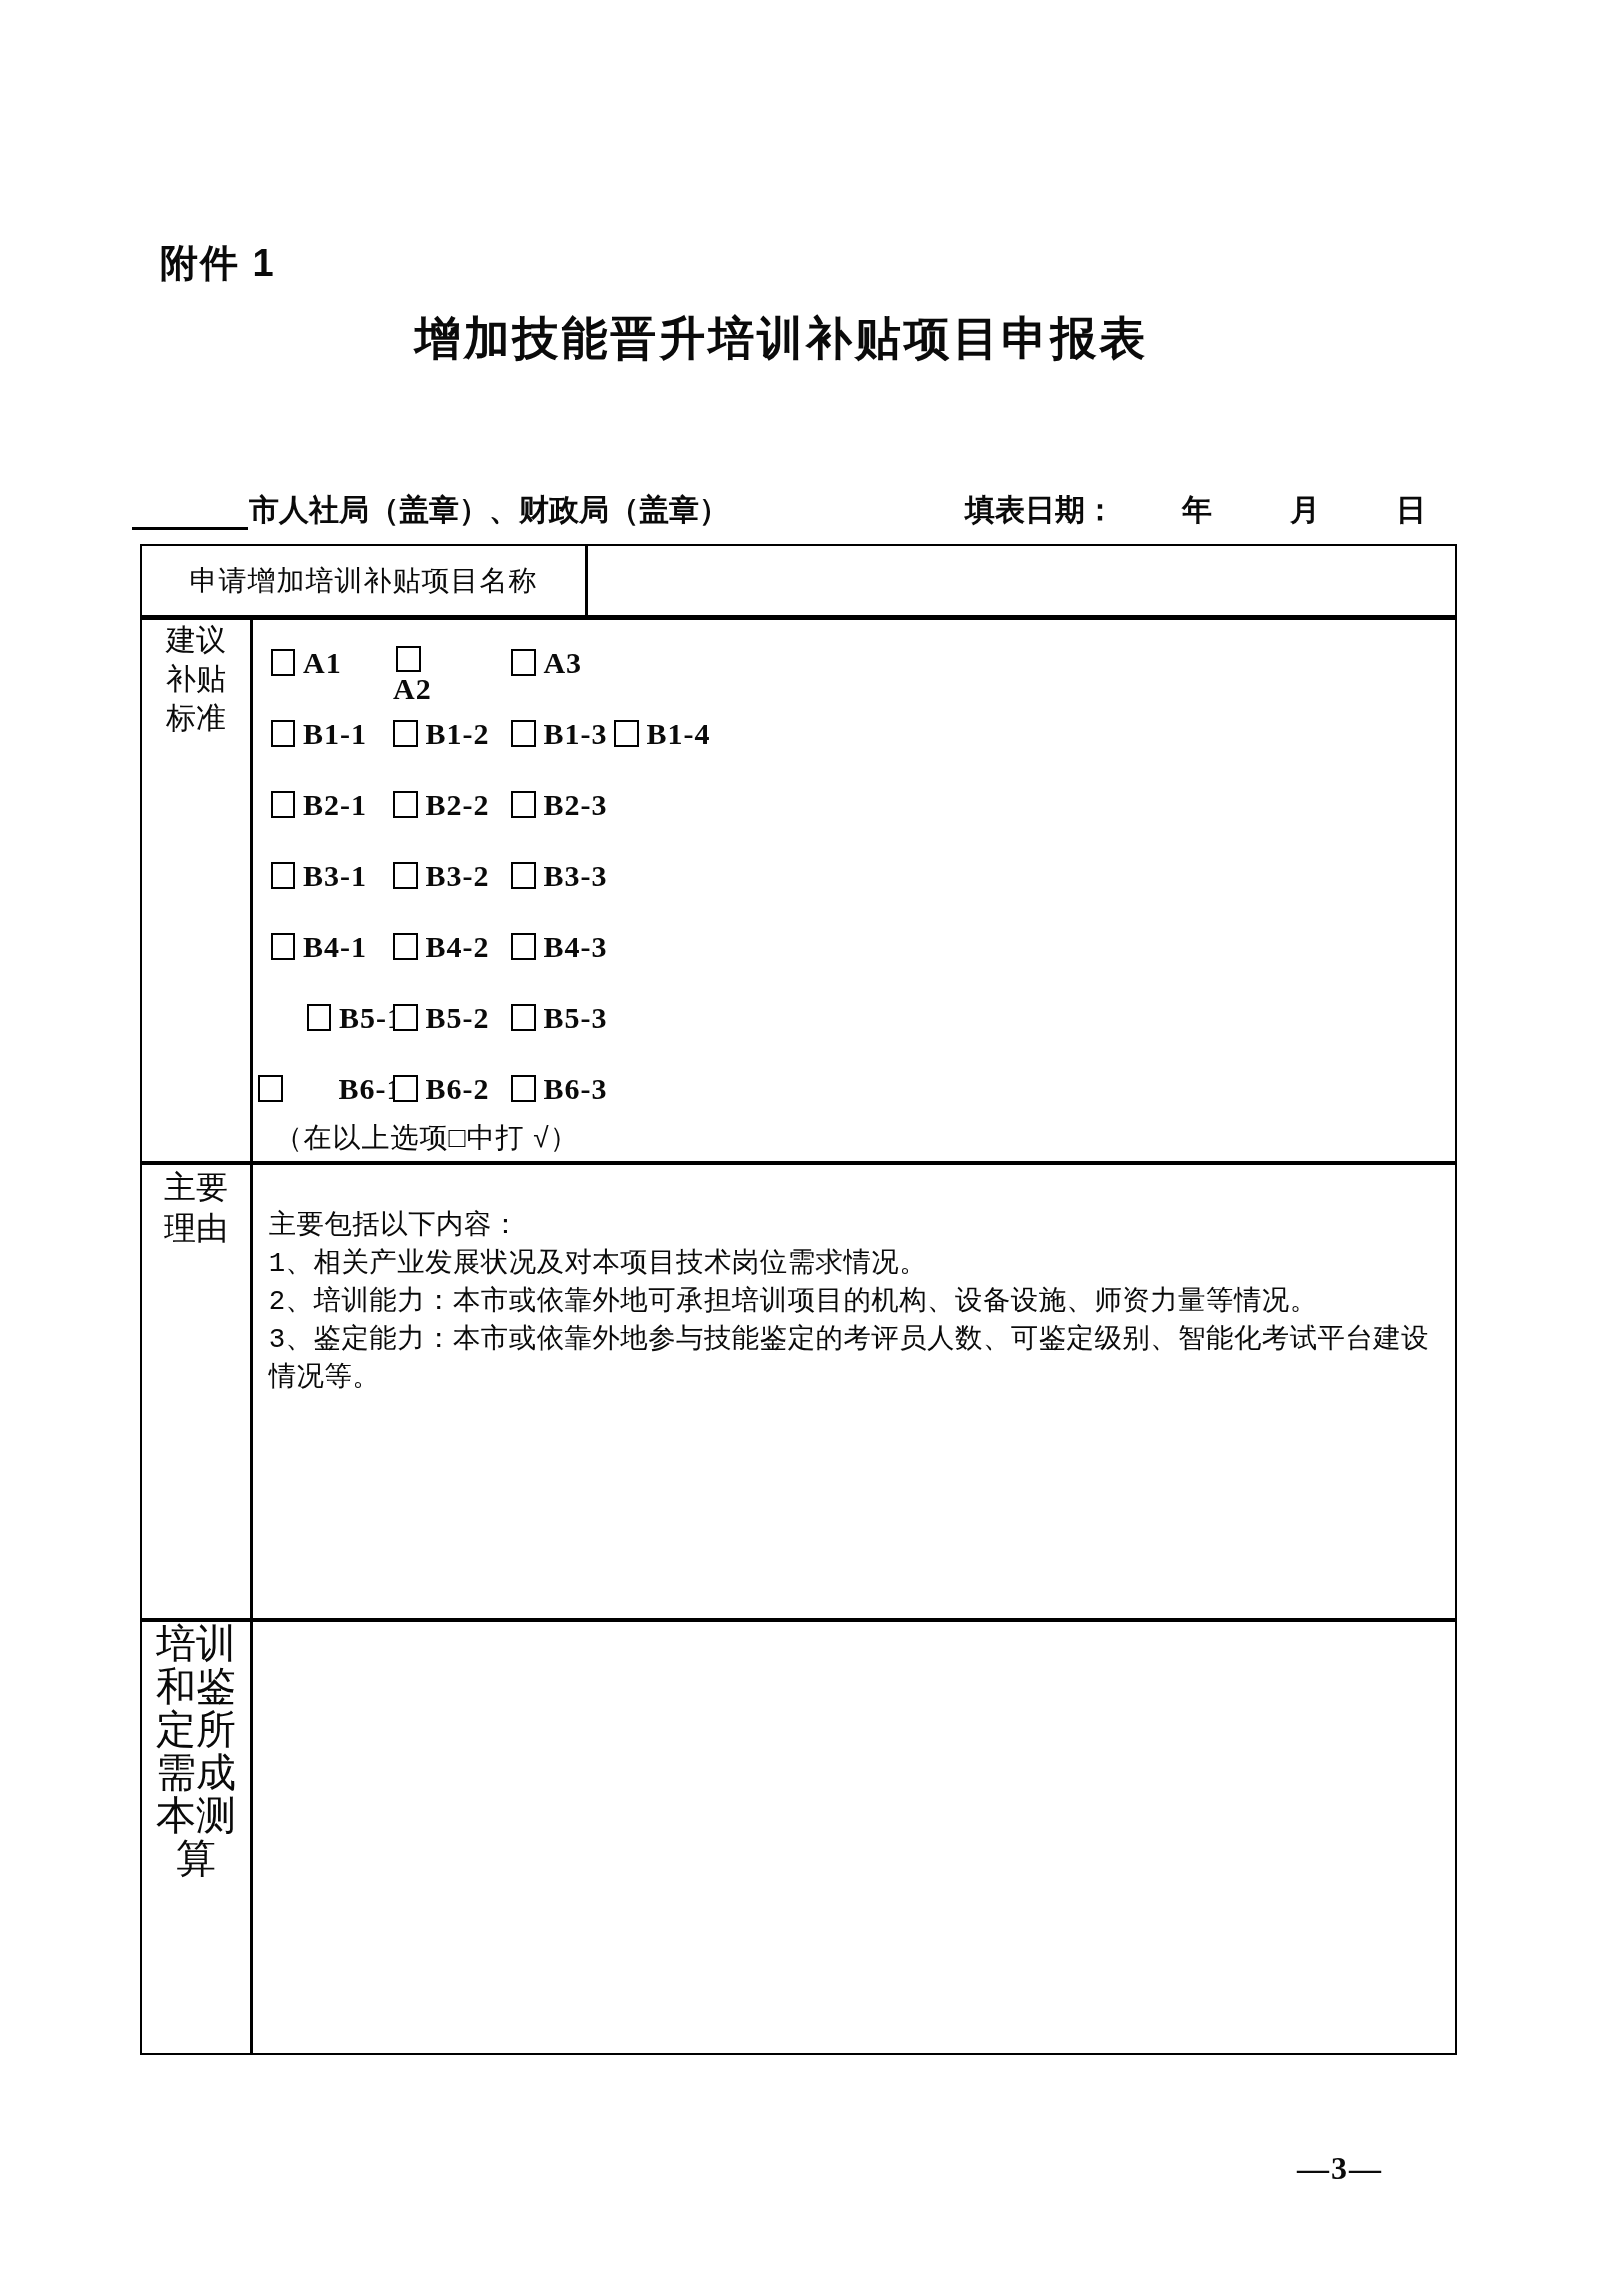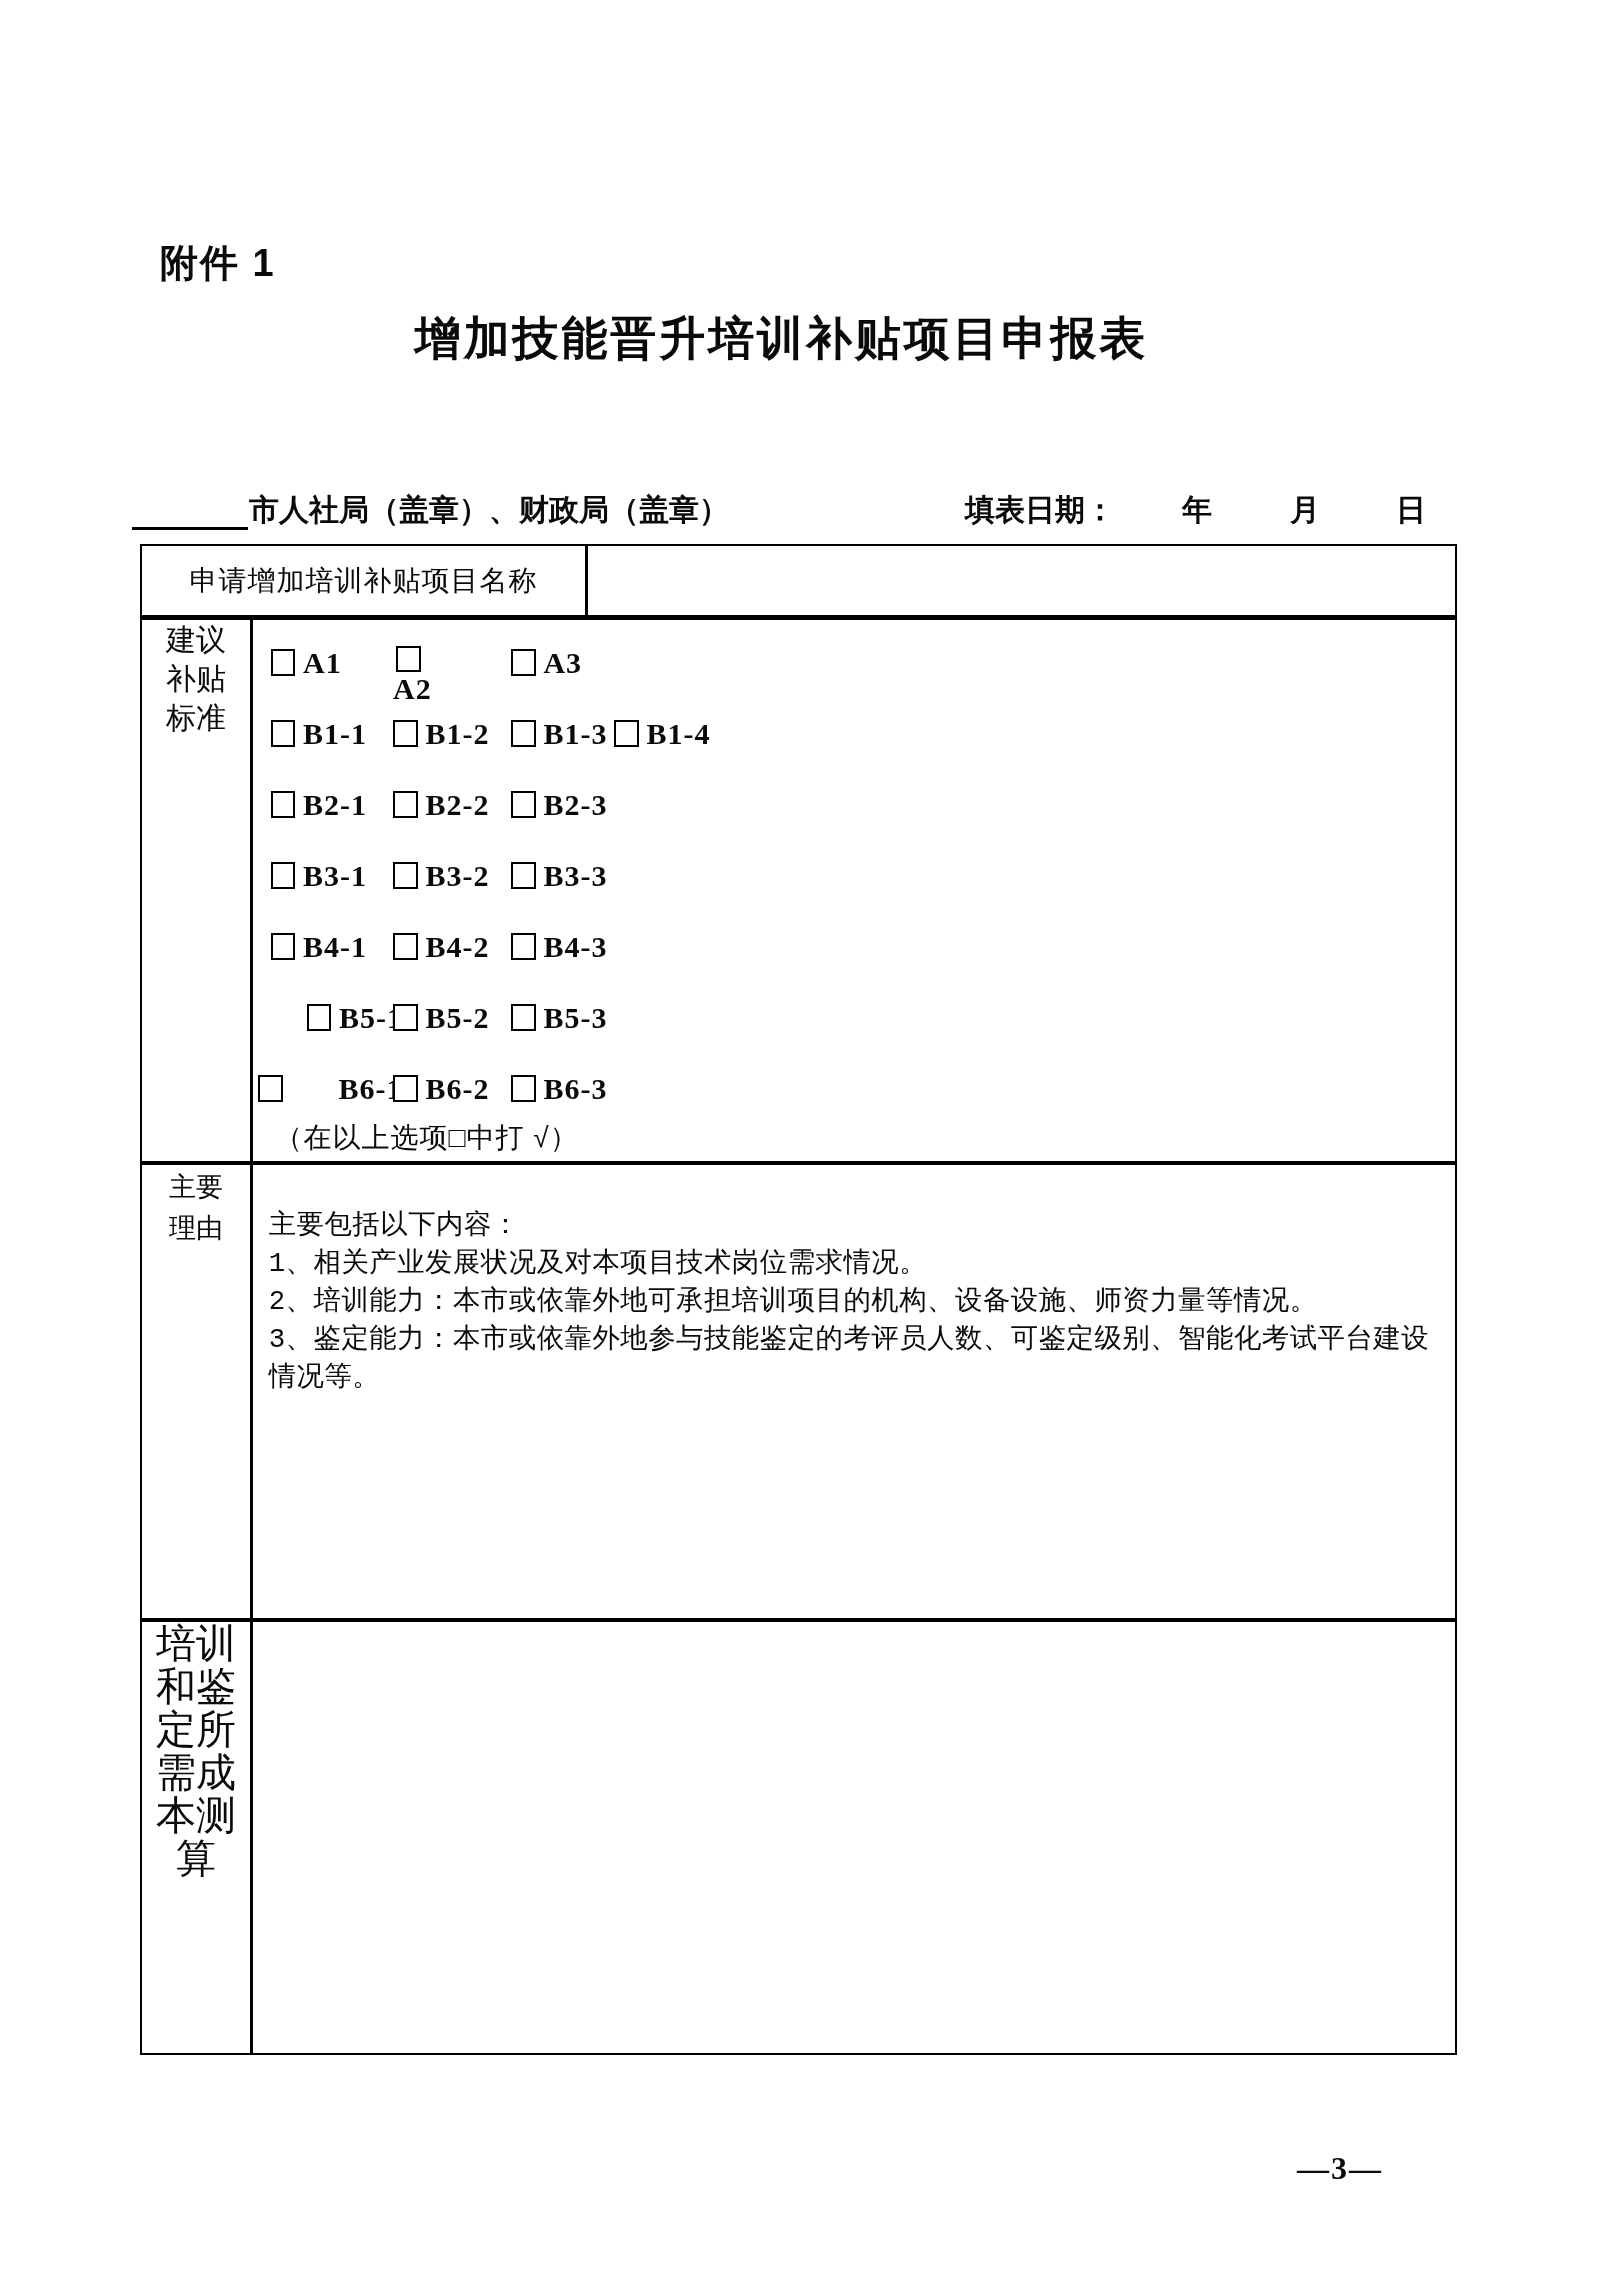--- a/index.html
+++ b/index.html
@@ -44,21 +44,21 @@
   .vline-r1{left:443px;top:0;width:2.9px;height:69px;}
   .vline-label{left:108px;top:74px;bottom:0;width:2.9px;}
 
   .cell{position:absolute;box-sizing:border-box;}
   .r1-label{left:0;top:0;width:443px;height:69px;display:flex;align-items:center;justify-content:center;font-size:28px;letter-spacing:1px;}
   .r1-value{left:446px;top:0;right:0;height:69px;}
 
   .label-col{display:flex;justify-content:center;}
   .label-col .vwrap{display:block;width:2em;word-break:break-all;text-align:center;}
   .r2-label{left:0;top:74px;width:108px;height:541px;font-size:30px;line-height:39px;}
-  .r3-label{left:0;top:621px;width:108px;height:451px;font-size:27px;line-height:41px;}
+  .r3-label{left:0;top:621px;width:108px;height:451px;font-size:32px;line-height:41px;}
   .r4-label{left:0;top:1076px;width:108px;height:429px;font-size:40px;line-height:43px;}
 
   .r2-content{left:111px;top:74px;right:0;height:541px;position:absolute;}
   .cbx-grid{position:absolute;left:0;top:25.5px;right:0;}
   .cbx-row{position:relative;height:71px;}
   .cbx-item{position:absolute;display:inline-flex;align-items:center;cursor:pointer;}
   .cbx-box{
     display:inline-block;width:20.6px;height:22.5px;
     border:2.9px solid #000;background:#fff;margin-right:7.8px;
   }

